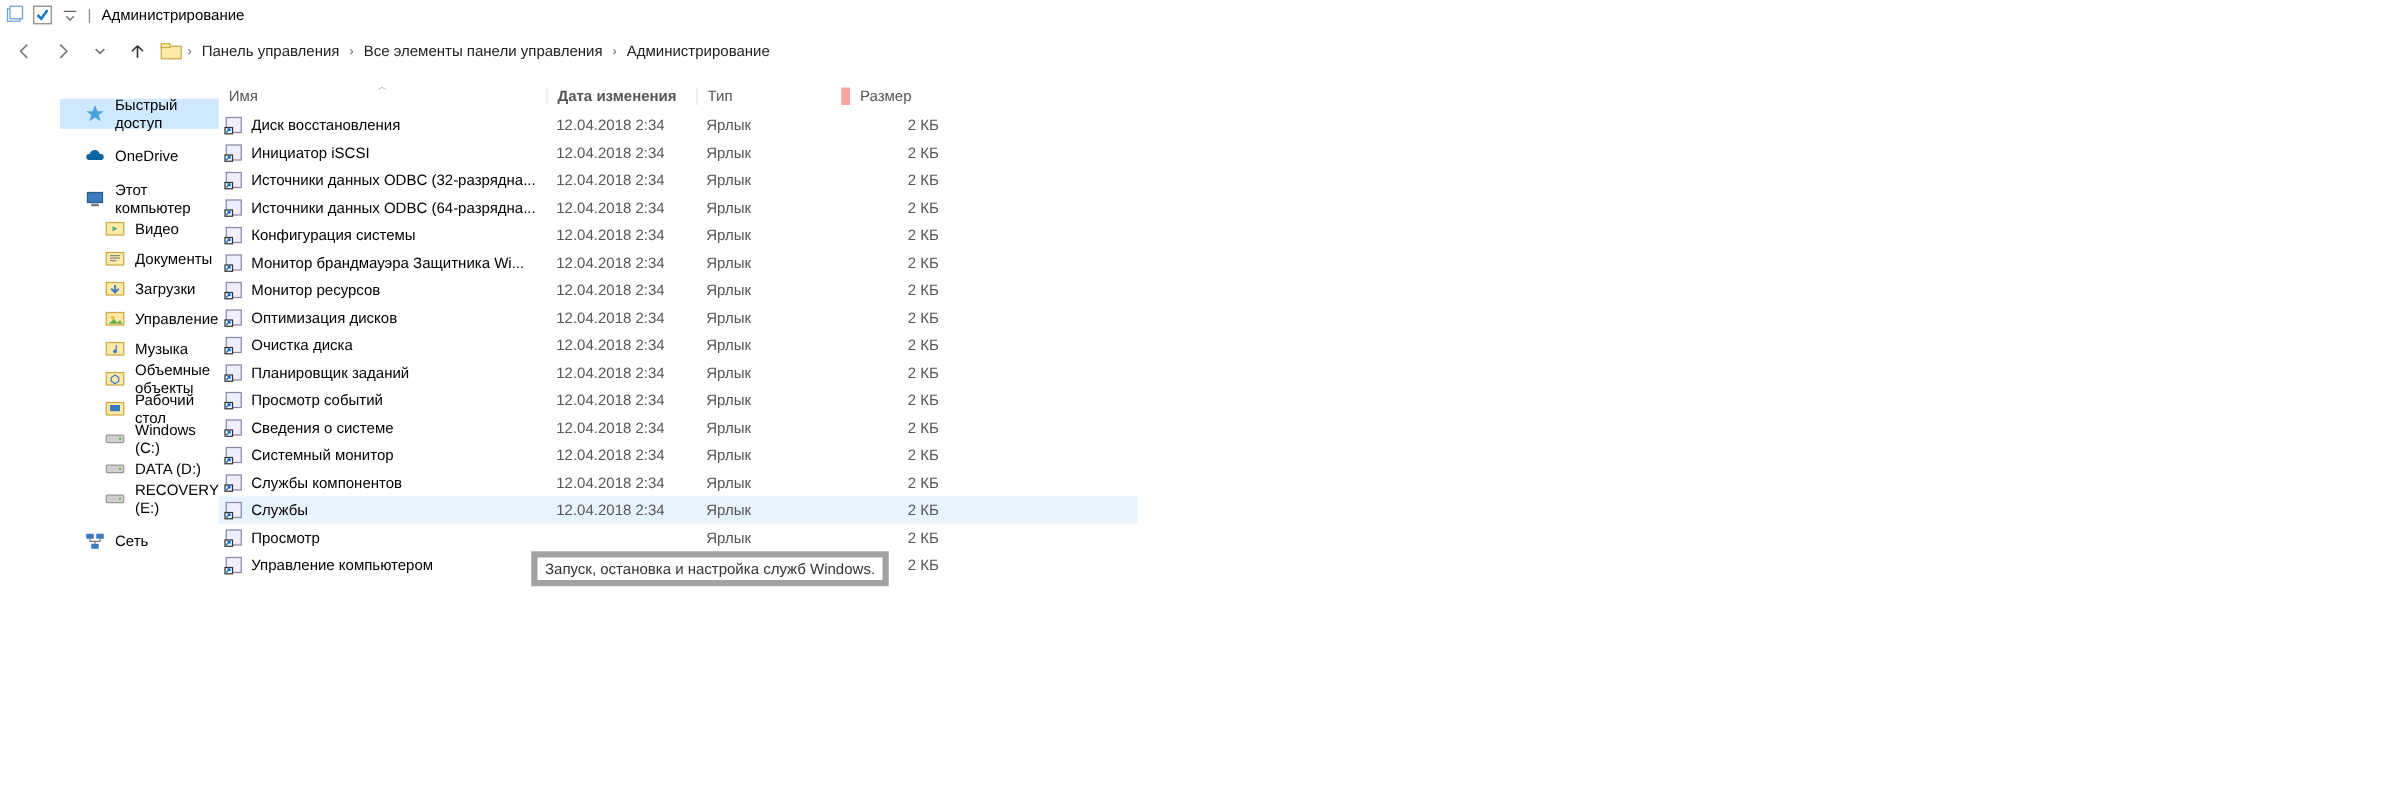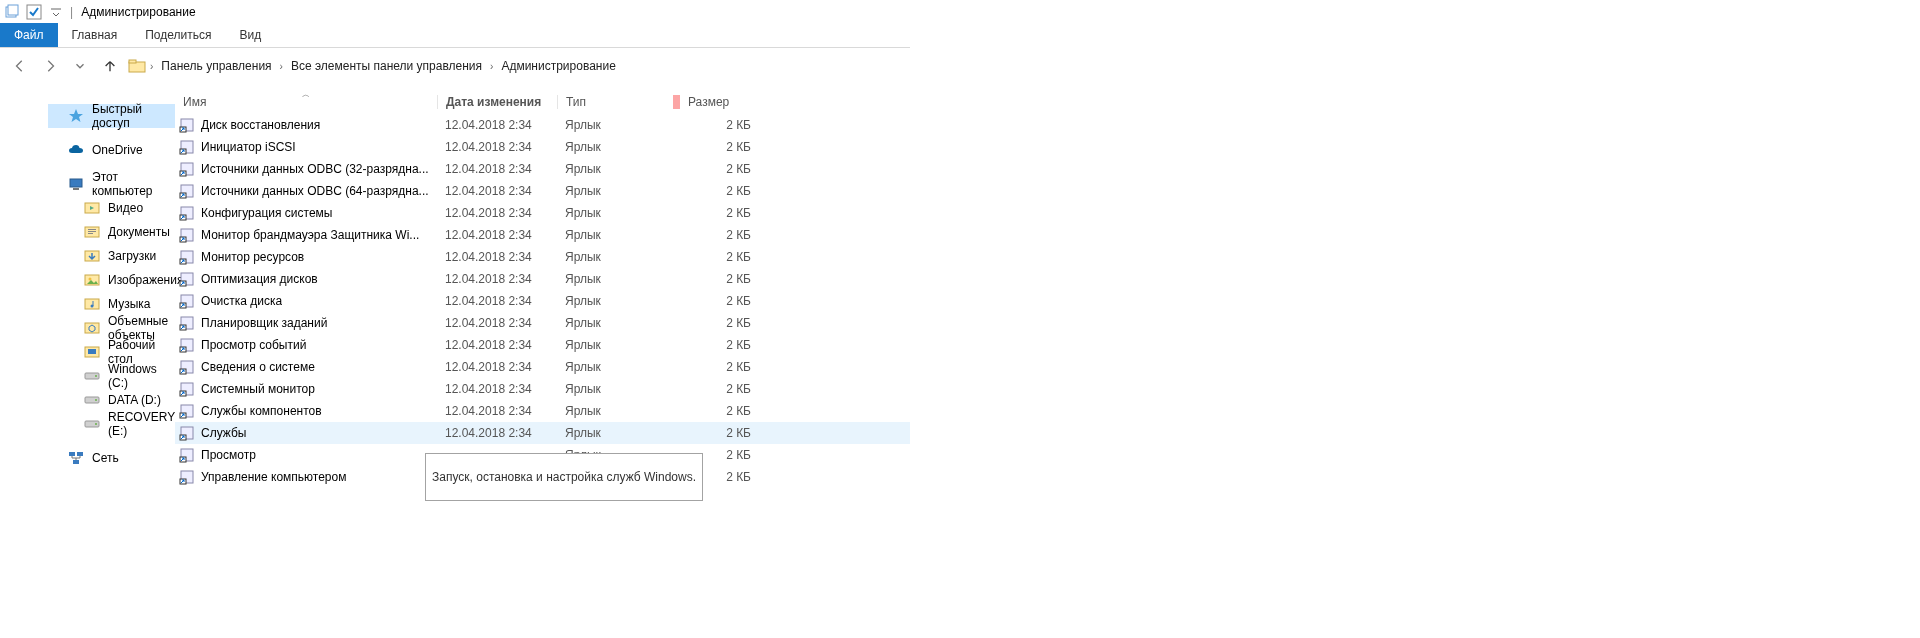--- a/index.html
+++ b/index.html
@@ -53,21 +53,21 @@
   .row { height: 22px; display: flex; align-items: center; }
   .row.highlight { background: #e8f4fd; }
   .cell-name { width: 262px; padding-left: 4px; display: flex; align-items: center; gap: 6px; overflow: hidden; white-space: nowrap; }
   .cell-name .txt { overflow: hidden; text-overflow: ellipsis; }
   .cell-date { width: 120px; padding-left: 8px; color: #555; }
   .cell-type { width: 116px; padding-left: 8px; color: #555; }
   .cell-size { width: 90px; padding-right: 12px; text-align: right; color: #555; }
   .file-icon { width: 16px; height: 16px; flex-shrink: 0; display: inline-flex; align-items: center; justify-content: center; }
 
   
-  .tooltip { position: absolute; left: 250px; top: 369px; background: #fff; border: 1px solid #a3a3a3; padding: 16px 6px; font-size: 12px; color: #333; white-space: nowrap; z-index: 10; }
+  .tooltip { position: absolute; left: 250px; top: 382px; background: #fff; border: 5px solid #a3a3a3; padding: 2px 6px; font-size: 12px; color: #333; white-space: nowrap; z-index: 10; }
 
   
   svg { display: block; }
 </style>
 </head>
 <body>
 
 <div class="window">
 
   <div class="titlebar">
@@ -87,34 +87,20 @@
       <span class="tb-icon">
         <svg viewBox="0 0 16 16">
             <path d="M3 5 L13 5 M5 9 L8 12 L11 9" fill="none" stroke="#666" stroke-width="1"></path>
           </svg>
       </span>
     </div>
     <span class="sep">|</span>
     <span class="title">Администрирование</span>
   </div>
 
-  <div class="ribbon">
-    <div class="tab file">
-        <span>Файл</span>
-      </div>
-    <div class="tab">
-        <span>Главная</span>
-      </div>
-    <div class="tab">
-        <span>Поделиться</span>
-      </div>
-    <div class="tab">
-        <span>Вид</span>
-      </div>
-  </div>
 
   <div class="navbar">
     <span class="nav-btn">
       <svg viewBox="0 0 16 16">
           <path d="M10 2 L4 8 L10 14" fill="none" stroke="currentColor" stroke-width="1.5"></path>
         </svg>
     </span>
     <span class="nav-btn">
       <svg viewBox="0 0 16 16">
           <path d="M6 2 L12 8 L6 14" fill="none" stroke="currentColor" stroke-width="1.5"></path>
@@ -213,21 +199,21 @@
               <span>Загрузки</span>
             </div>
             <div class="side-item side-sub">
               <span class="side-icon">
                 <svg viewBox="0 0 16 16">
                   <rect x="1" y="3" width="14" height="10" fill="#ffe9a6" stroke="#caa94a"></rect>
                   <circle cx="6" cy="7" r="1.5" fill="#f0c040"></circle>
                   <path d="M3 12 L7 8 L10 11 L12 9 L14 12" fill="#6ab04c"></path>
                 </svg>
               </span>
-              <span>Изображения</span>
+              <span>Управление</span>
             </div>
             <div class="side-item side-sub">
               <span class="side-icon">
                 <svg viewBox="0 0 16 16">
                   <rect x="1" y="3" width="14" height="10" fill="#ffe9a6" stroke="#caa94a"></rect>
                   <path d="M9 5 L9 10" stroke="#3a7bbf" stroke-width="1"></path>
                   <circle cx="8" cy="10" r="1.5" fill="#3a7bbf"></circle>
                 </svg>
               </span>
               <span>Музыка</span>

